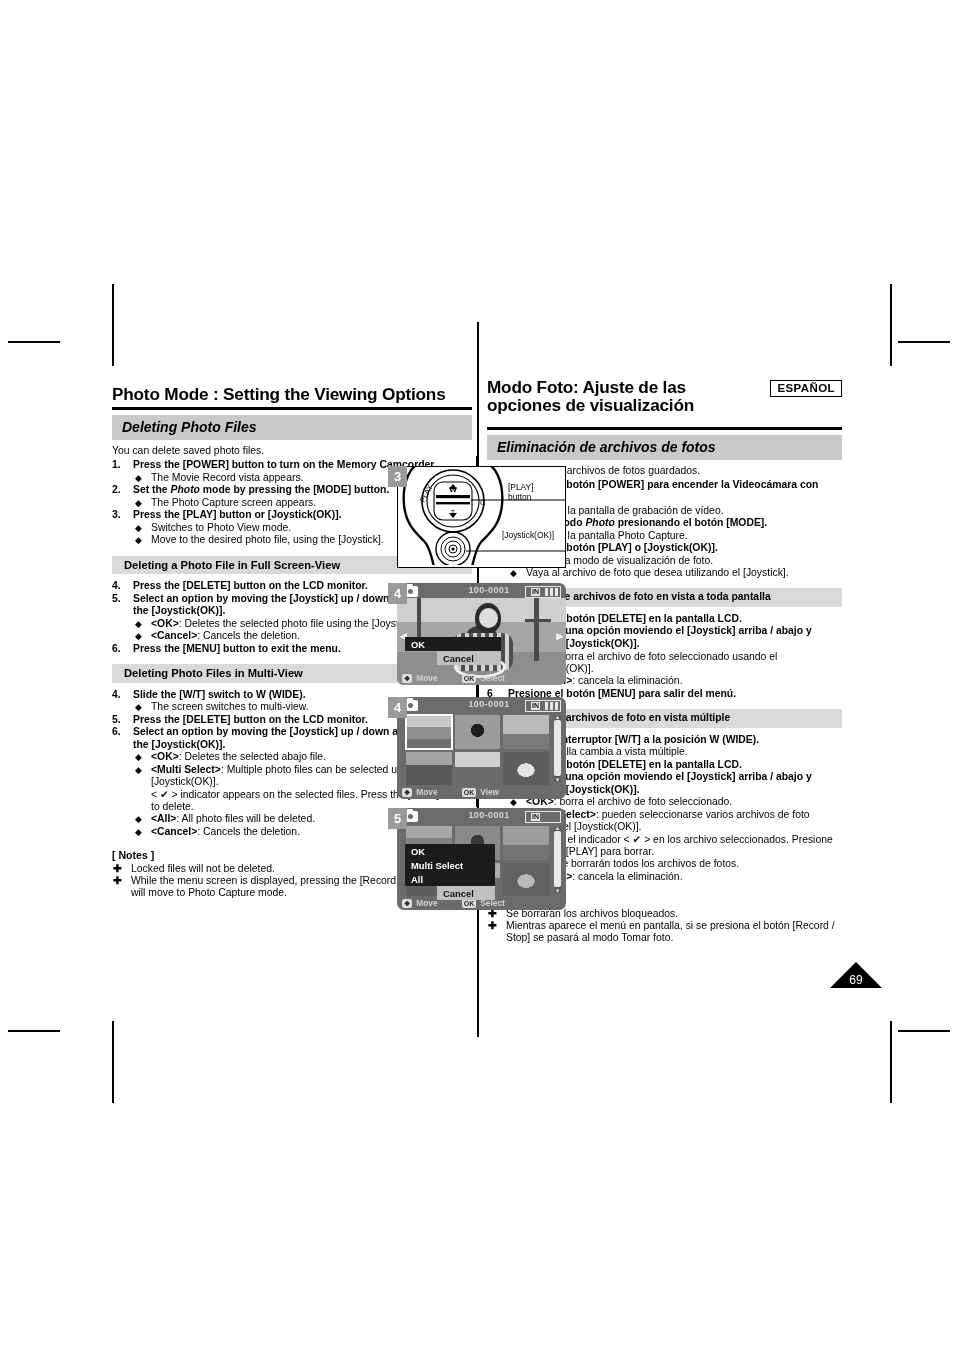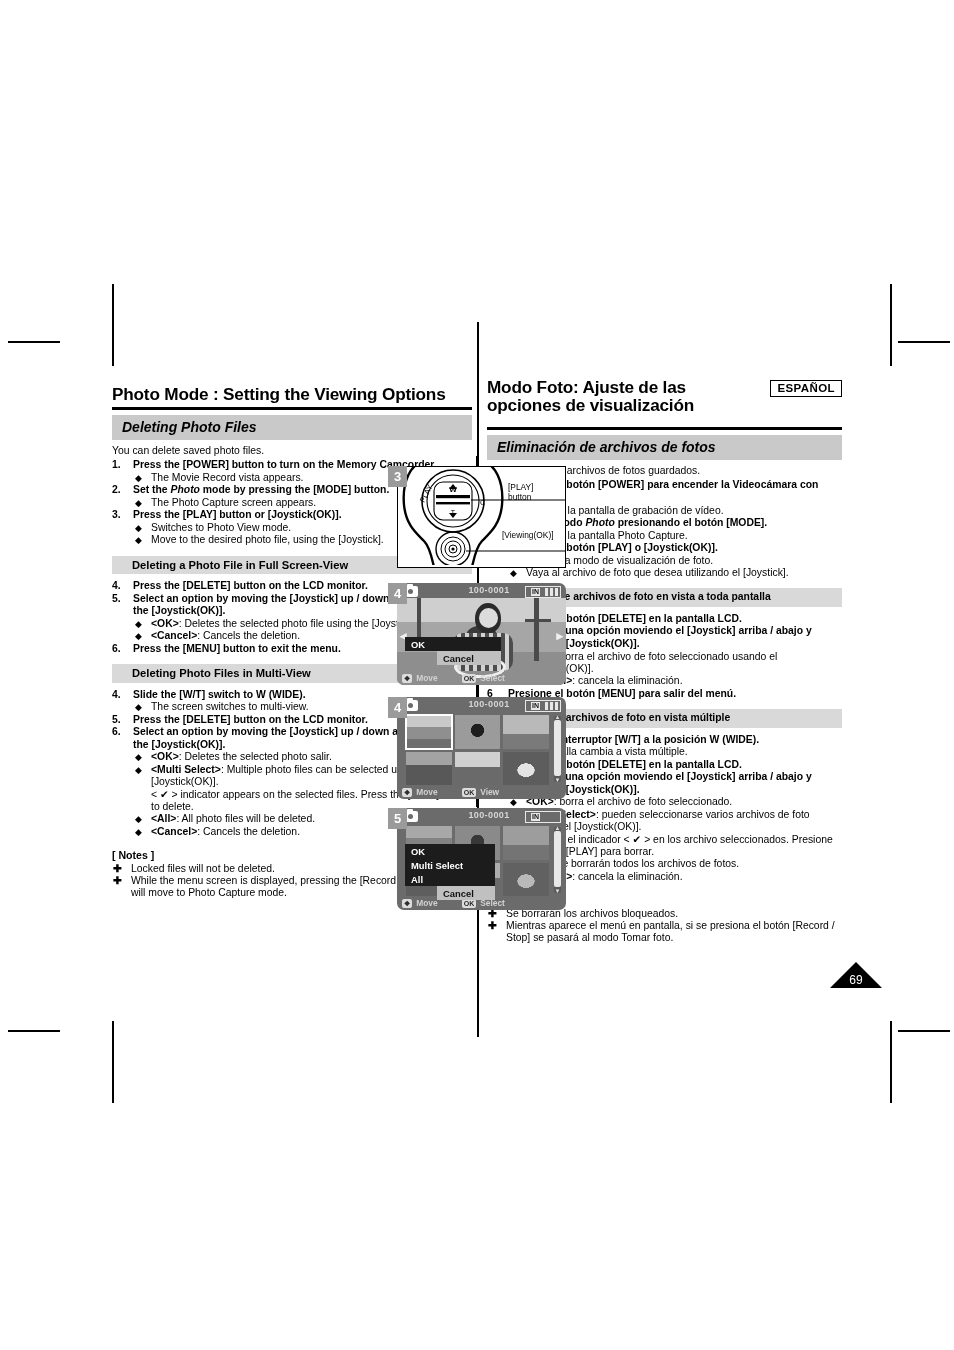--- a/index.html
+++ b/index.html
@@ -45,21 +45,21 @@
     letter-spacing:-0.2px;width:270px;
   }
 
   
   .sec-bar{
     background:#c9c9c9;font-style:italic;font-weight:bold;
     font-size:14px;padding:4px 0 5px 10px;margin-top:5px;
   }
   .sub-bar{
     background:#d9d9d9;font-weight:bold;font-size:11.2px;
-    padding:3px 0 3px 20px;margin:9px 0 6px 0;display:block;
+    padding:3px 0 3px 12px;margin:9px 0 6px 0;display:block;
   }
   .sub-bar.es{font-size:10.4px;padding-left:10px;}
 
   
   .body{font-size:10.4px;line-height:12.3px;}
   .lead{margin:5px 0 2px 0;font-size:10.4px;}
   ol.steps{list-style:none;margin:0;padding:0;}
   li.step{
     position:relative;padding-left:21px;margin-bottom:0px;
     font-weight:bold;font-size:10.4px;line-height:12.6px;
@@ -239,21 +239,21 @@
           <li class="step"><span class="num">6.</span><span>Press the [MENU] button to exit the menu.</span></li>
         </ol>
 
       <span class="sub-bar">Deleting Photo Files in Multi-View</span>
       <ol class="steps" id="en-steps3">
           <li class="step"><span class="num">4.</span><span>Slide the [W/T] switch to W (WIDE).</span><ul class="dots">
               <li><span class="dia">◆</span><span>The screen switches to multi-view.</span></li>
             </ul></li>
           <li class="step"><span class="num">5.</span><span>Press the [DELETE] button on the LCD monitor.</span></li>
           <li class="step"><span class="num">6.</span><span>Select an option by moving the [Joystick] up / down and then press the [Joystick(OK)].</span><ul class="dots">
-              <li><span class="dia">◆</span><span class="b">&lt;OK&gt;</span><span>: Deletes the selected photo salir.</span></li>
+              <li><span class="dia">◆</span><span class="b">&lt;OK&gt;</span><span>: Deletes the selected abajo file.</span></li>
               <li><span class="dia">◆</span><span class="b">&lt;Multi Select&gt;</span><span>: Multiple photo files can be selected using the [Joystick(OK)].</span></li>
               <li style="padding-left: 18px;"><span>&lt; ✔ &gt; indicator appears on the selected files. Press the [PLAY] button to delete.</span></li>
               <li><span class="dia">◆</span><span class="b">&lt;All&gt;</span><span>: All photo files will be deleted.</span></li>
               <li><span class="dia">◆</span><span class="b">&lt;Cancel&gt;</span><span>: Cancels the deletion.</span></li>
             </ul></li>
         </ol>
 
       <div class="notes-title">[ Notes ]</div>
       <ul class="notes" id="en-notes">
           <li><span class="clv">✚</span><span>Locked files will not be deleted.</span></li>
@@ -344,21 +344,21 @@
               <circle cx="55" cy="82" r="4" fill="none" stroke="#000" stroke-width="1"></circle>
               <circle cx="55" cy="82" r="1.6" fill="#000"></circle>
             </g>
             <line x1="73" y1="33" x2="168" y2="33" stroke="#000" stroke-width="1.2"></line>
             <line x1="68" y1="84" x2="168" y2="84" stroke="#000" stroke-width="1.2"></line>
           </svg>
           <div class="lead-lbl" style="left:110px;top:16px;">
             <span>[PLAY]</span><br>
             <span>button</span>
           </div>
-          <div class="lead-lbl" style="left:104px;top:64px;">[Viewing(OK)]</div>
+          <div class="lead-lbl" style="left:104px;top:64px;">[Joystick(OK)]</div>
         </div>
         <div class="tick-top"></div>
       </div>
     </div>
 
     <div class="fig">
       <div class="fig-tag">4</div>
       <div class="fig-body">
         <div class="lcd">
           <div class="photo ph-boy">

